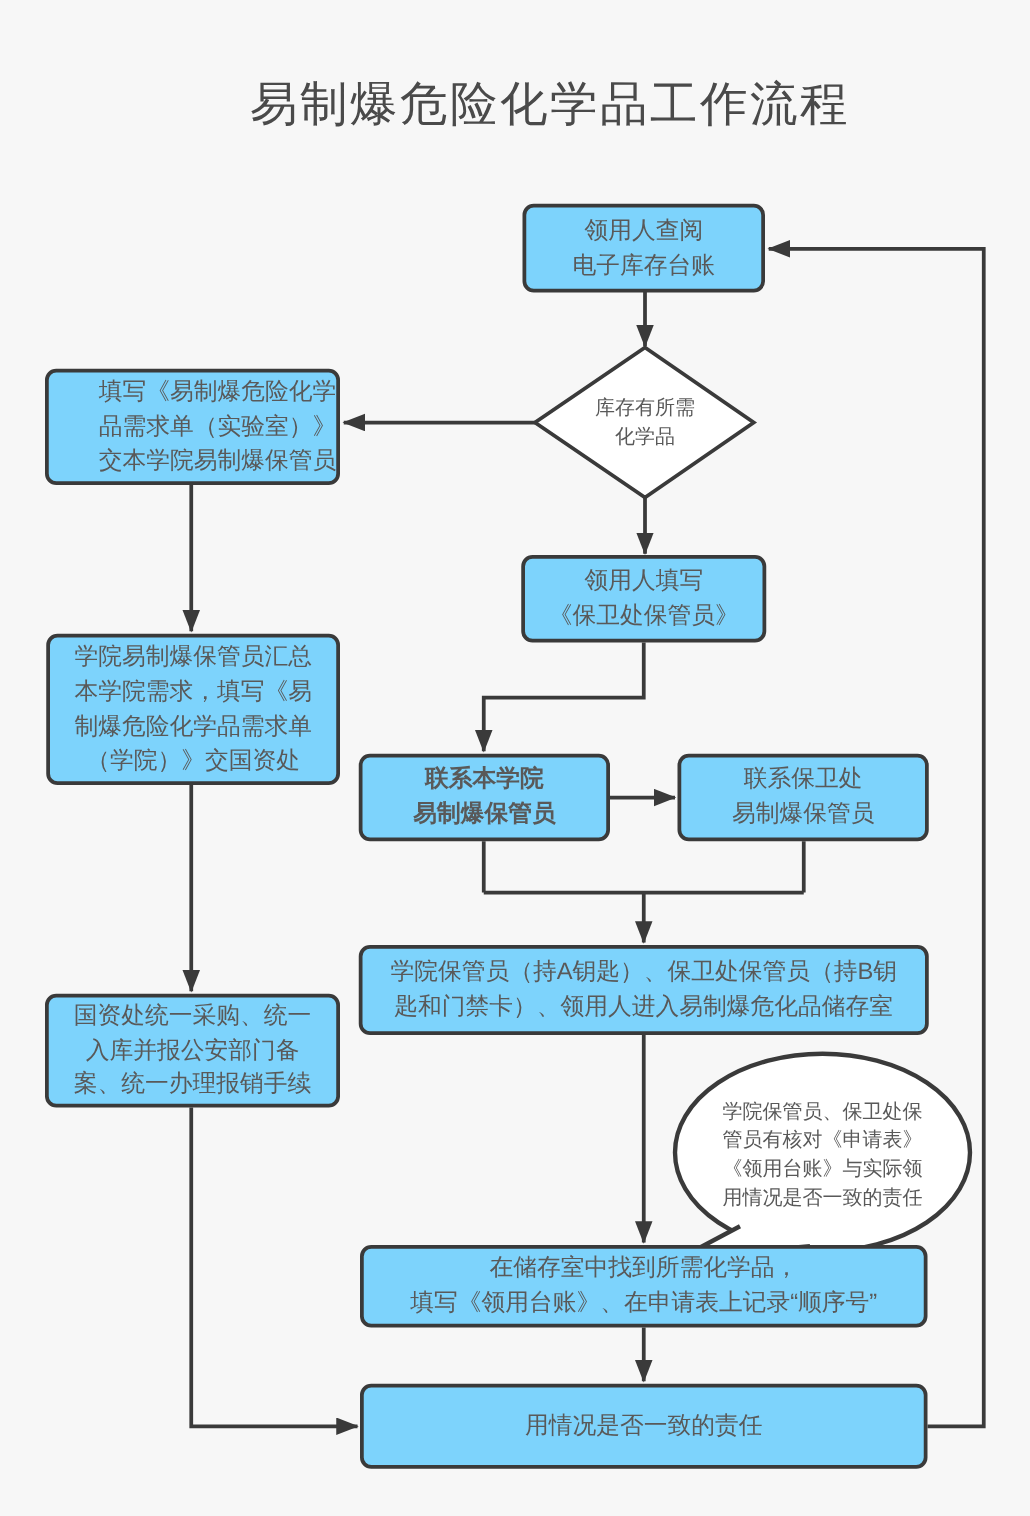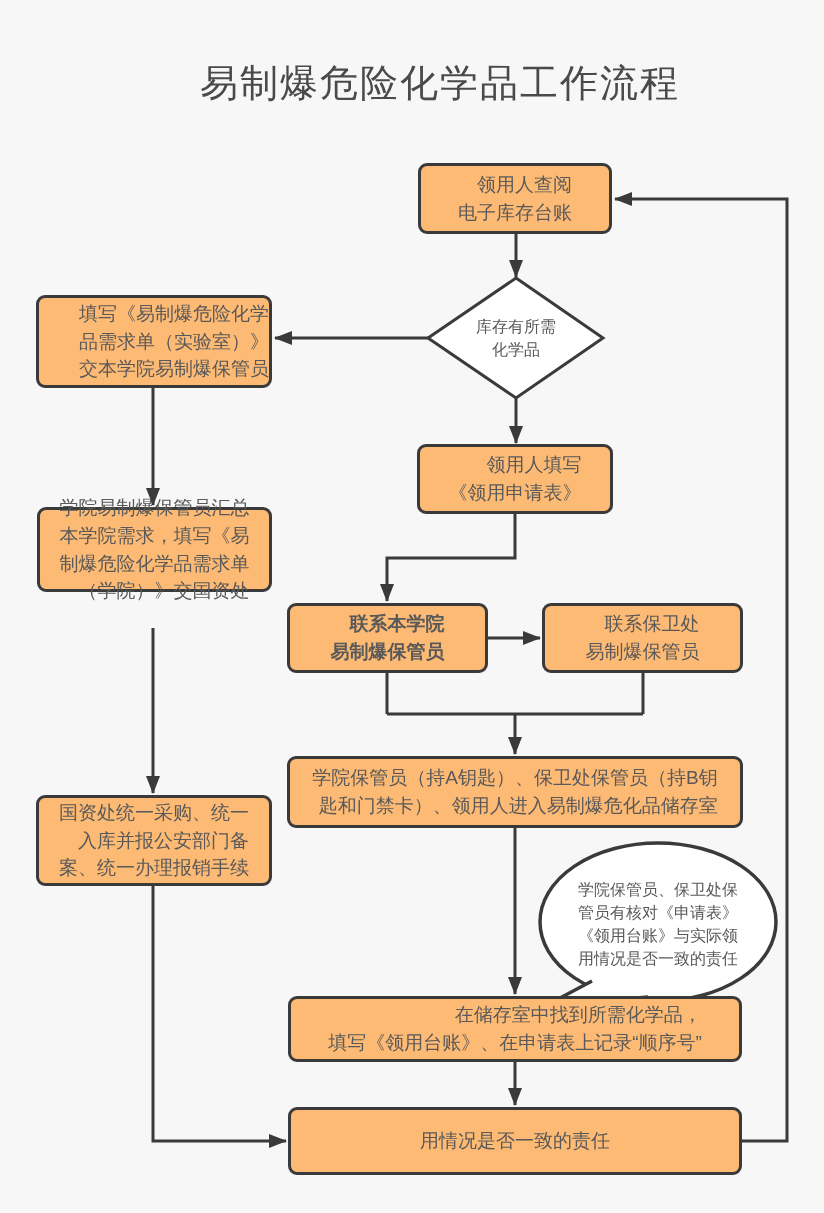--- a/index.html
+++ b/index.html
@@ -27,48 +27,48 @@
     color: #4a4a4a;
   }
   svg.wires {
     position: absolute;
     left: 0; top: 0;
     width: 824px; height: 1213px;
   }
   .node {
     position: absolute;
     box-sizing: border-box;
-    background: #fdba74;
+    background: #7dd3fc;
     border: 3px solid #3a3a3a;
     border-radius: 9px;
     display: flex;
     align-items: center;
     justify-content: center;
-    text-align: right;
+    text-align: center;
     color: #595959;
     font-size: 19px;
     line-height: 1.45;
     white-space: pre-line;
   }
   .label {
     position: absolute;
     box-sizing: border-box;
     display: flex;
     align-items: center;
     justify-content: center;
     text-align: center;
     color: #595959;
     font-size: 16px;
     line-height: 1.45;
     white-space: pre-line;
   }
   .n-check-ledger     { left: 418px; top: 163px; width: 194px; height: 71px; }
   .n-fill-lab         { left: 36px;  top: 295px; width: 236px; height: 93px; padding-left: 40px; }
   .n-fill-apply       { left: 417px; top: 444px; width: 196px; height: 70px; }
-  .n-college-summary  { left: 37px;  top: 507px; width: 235px; height: 85px; }
+  .n-college-summary  { left: 37px;  top: 507px; width: 235px; height: 121px; }
   .n-contact-college  { left: 287px; top: 603px; width: 201px; height: 70px; font-weight: bold; }
   .n-contact-security { left: 542px; top: 603px; width: 201px; height: 70px; }
   .n-enter-room       { left: 287px; top: 756px; width: 456px; height: 72px; }
   .n-gzc-purchase     { left: 36px;  top: 795px; width: 236px; height: 91px; }
   .n-find-chem        { left: 288px; top: 996px; width: 454px; height: 66px; }
   .n-update-ledger    { left: 288px; top: 1107px; width: 454px; height: 68px; }
   .t-decision         { left: 424px; top: 307px; width: 184px; height: 62px; }
   .t-bubble           { left: 546px; top: 878px; width: 224px; height: 92px; }
 </style>
 </head>
@@ -111,21 +111,21 @@
 电子库存台账</div>
 
   <div class="label t-decision">库存有所需
 化学品</div>
 
   <div class="node n-fill-lab">填写《易制爆危险化学
 品需求单（实验室）》
 交本学院易制爆保管员</div>
 
   <div class="node n-fill-apply">领用人填写
-《领用申请表》</div>
+《保卫处保管员》</div>
 
   <div class="node n-college-summary">学院易制爆保管员汇总
 本学院需求，填写《易
 制爆危险化学品需求单
 （学院）》交国资处</div>
 
   <div class="node n-contact-college">联系本学院
 易制爆保管员</div>
 
   <div class="node n-contact-security">联系保卫处

